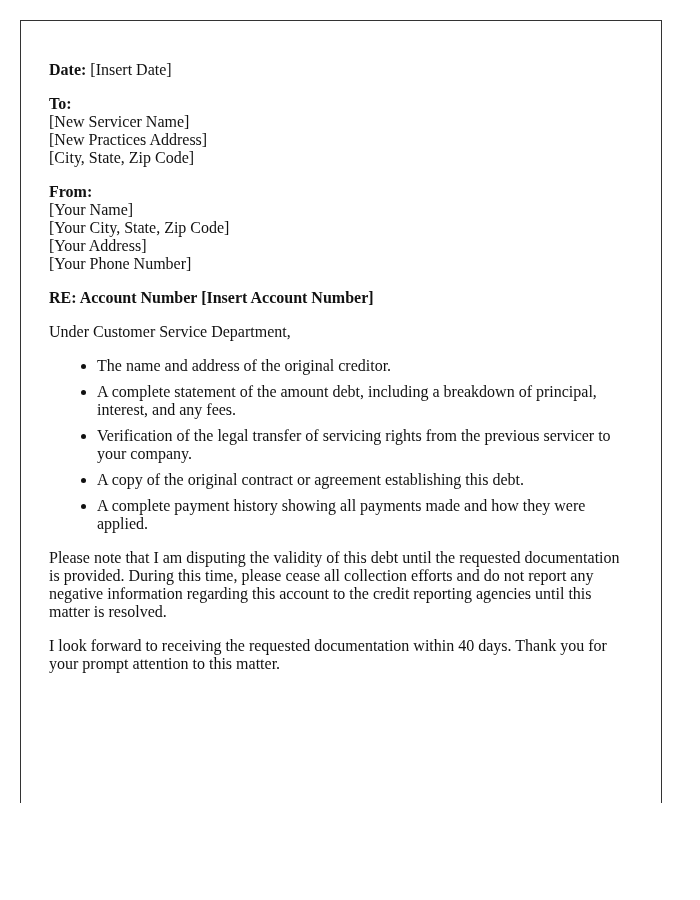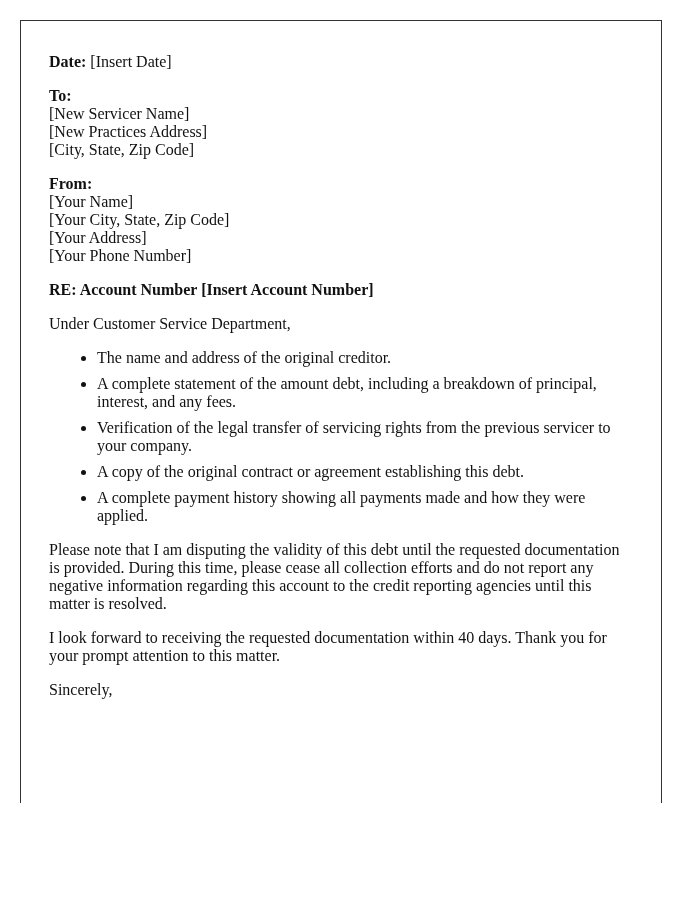--- a/index.html
+++ b/index.html
@@ -27,21 +27,21 @@
       border-top: 1px solid #333333;
       border-left: 1px solid #333333;
       border-right: 1px solid #333333;
       overflow: hidden;
       background: #ffffff;
     }
     .letter p {
       margin: 16px 0;
     }
     .letter > :first-child {
-      margin-top: 4px;
+      margin-top: 12px;
     }
     .block-line {
       display: block;
     }
     .label {
       font-weight: bold;
     }
     ul.requests {
       margin: 16px 0;
       padding-left: 40px;
@@ -87,15 +87,14 @@
     <li>A complete statement of the amount debt, including a breakdown of principal, interest, and any fees.</li>
     <li>Verification of the legal transfer of servicing rights from the previous servicer to your company.</li>
     <li>A copy of the original contract or agreement establishing this debt.</li>
     <li>A complete payment history showing all payments made and how they were applied.</li>
   </ul>
 
   <p>Please note that I am disputing the validity of this debt until the requested documentation is provided. During this time, please cease all collection efforts and do not report any negative information regarding this account to the credit reporting agencies until this matter is resolved.</p>
 
   <p>I look forward to receiving the requested documentation within 40 days. Thank you for your prompt attention to this matter.</p>
 
-  <p>Sincerely,</p>
 
 </div>
 
 </body></html>

